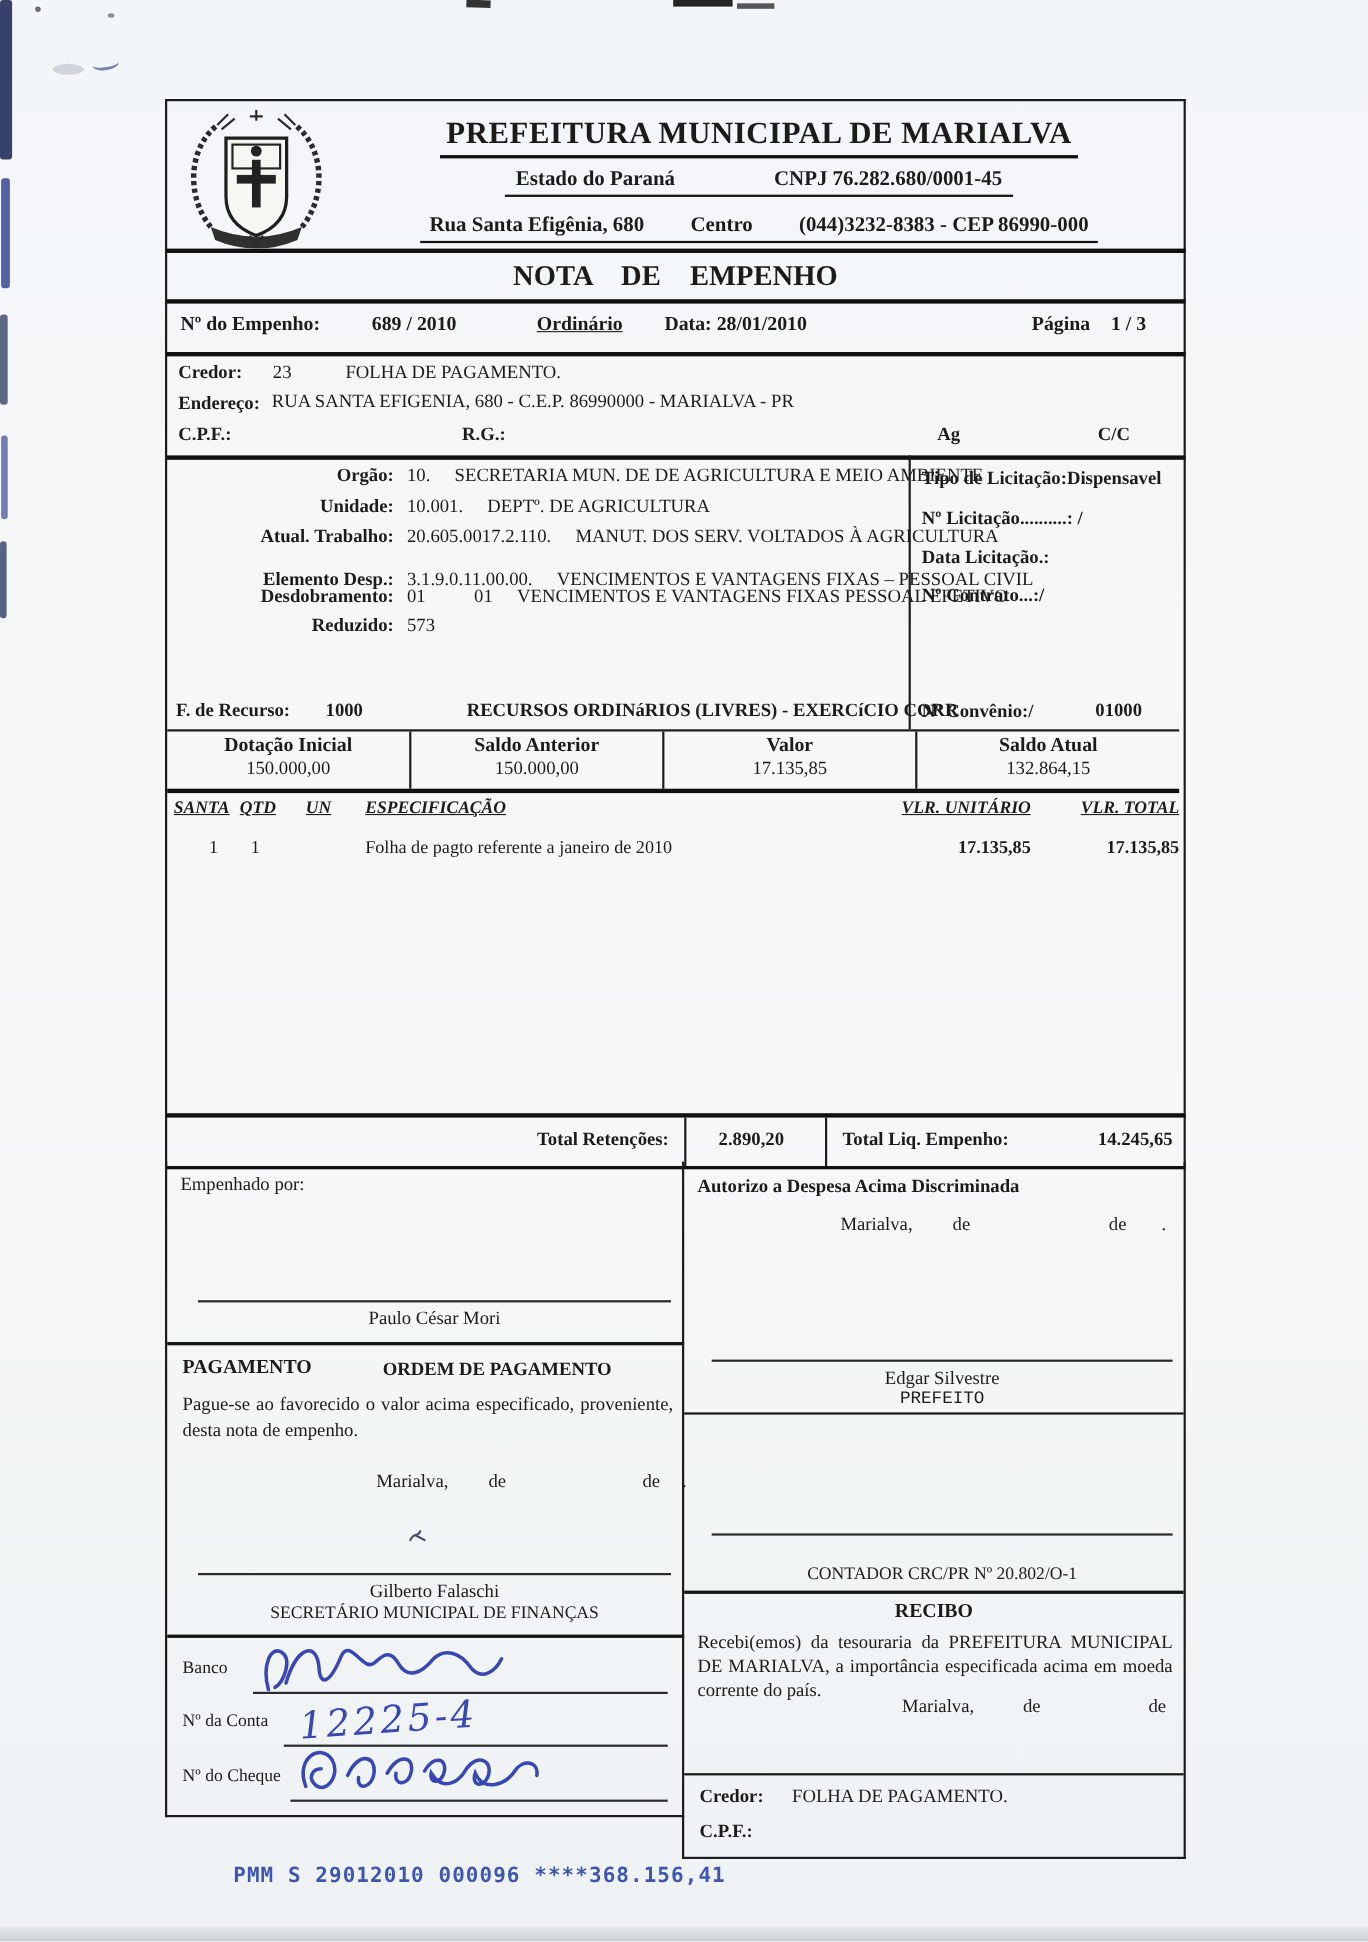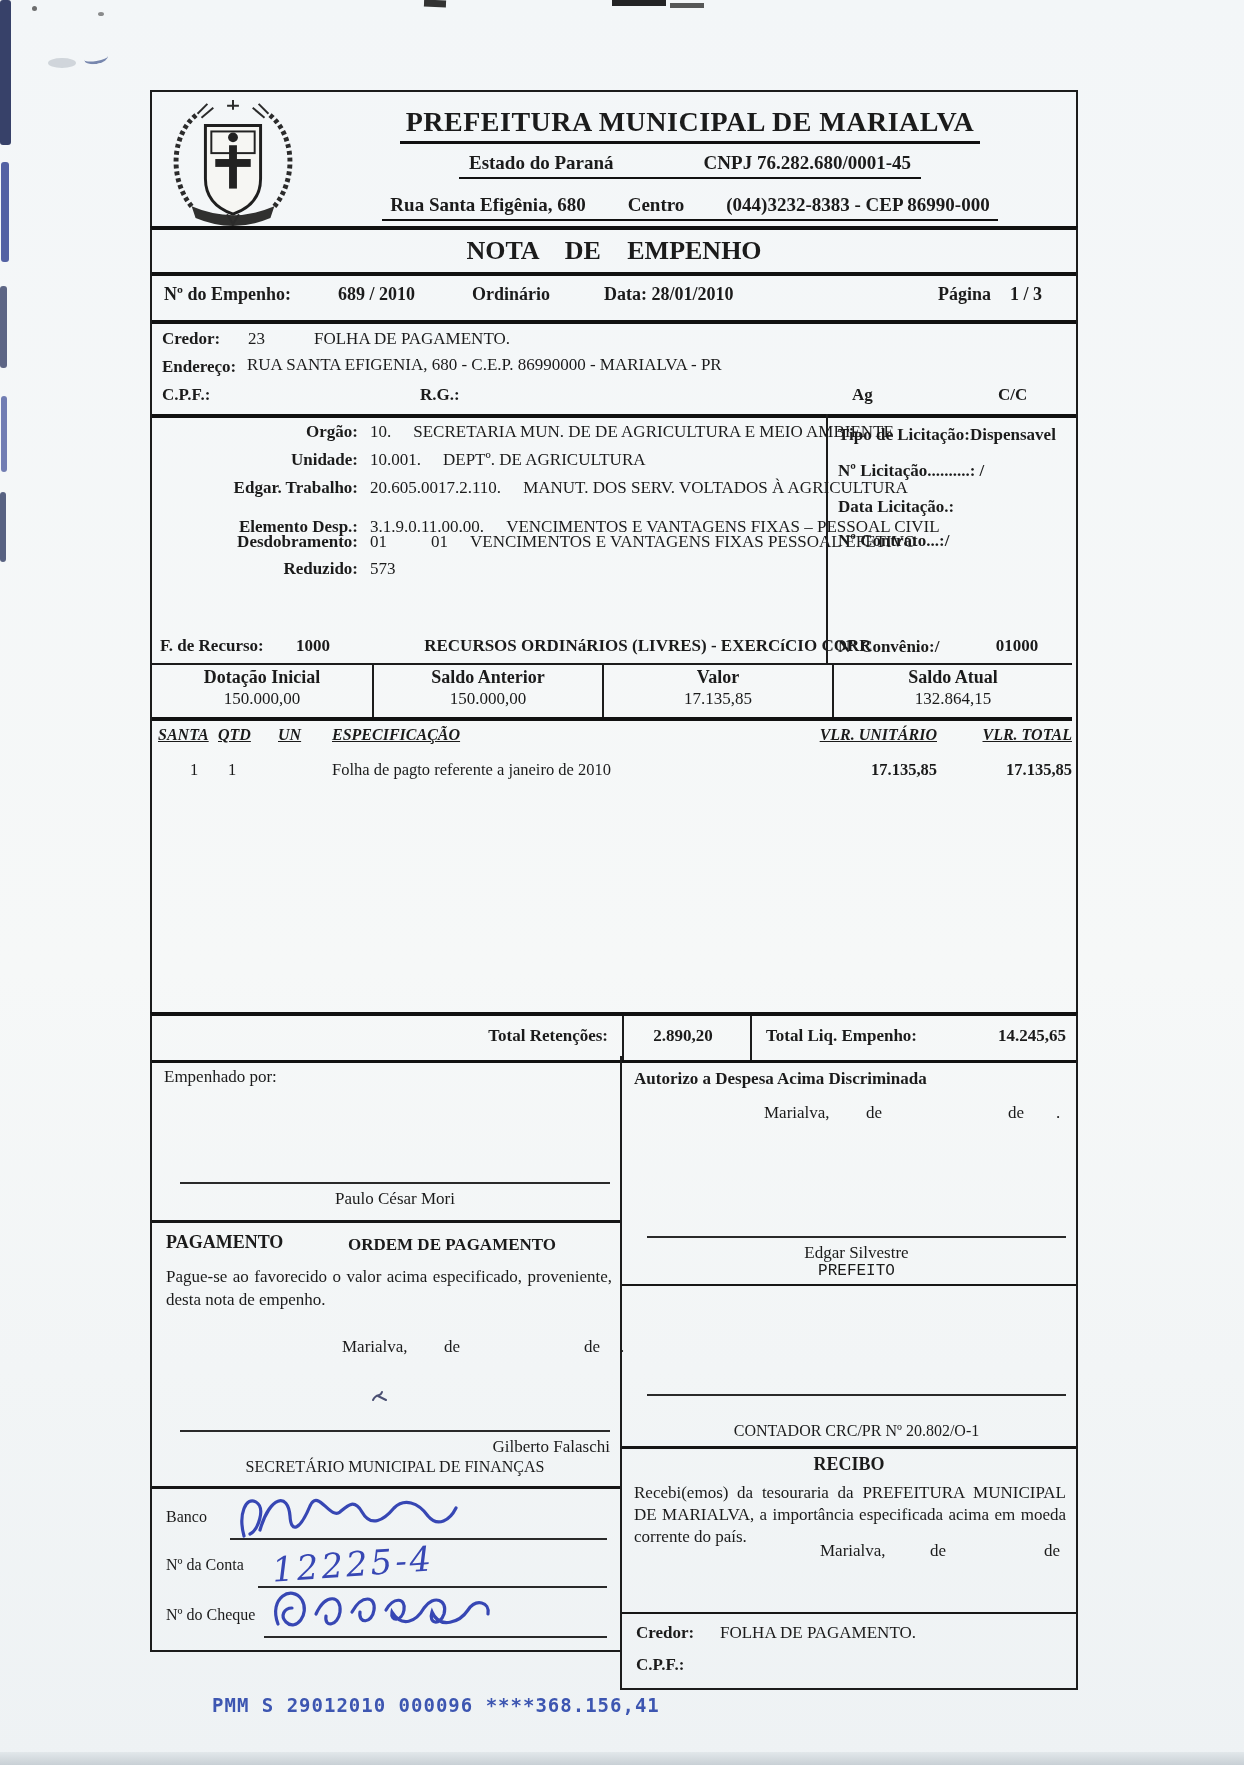--- a/index.html
+++ b/index.html
@@ -82,21 +82,21 @@
     </div>
   </div>
 
   <div class="box center" style="left:150px;top:226px;width:924px;height:42px;border-top:4px solid #111;border-bottom:4px solid #111;">
     <span style="font-size:26px;font-weight:bold;word-spacing:20px;line-height:42px;">NOTA DE EMPENHO</span>
   </div>
 
   <div class="box" style="left:150px;top:272px;width:924px;height:48px;border-top:none;border-bottom:4px solid #111;font-size:18px;font-weight:bold;">
     <span class="abs" style="left:12px;top:12px;">Nº do Empenho:</span>
     <span class="abs" style="left:186px;top:12px;">689 / 2010</span>
-    <span class="abs" style="left:320px;top:12px;">Ordinário</span>
+    <span class="abs" style="left:336px;top:12px;text-decoration:underline;">Ordinário</span>
     <span class="abs" style="left:452px;top:12px;">Data: 28/01/2010</span>
     <span class="abs" style="left:786px;top:12px;">Página</span>
     <span class="abs" style="left:858px;top:12px;">1 / 3</span>
   </div>
 
   <div class="box t17" style="left:150px;top:320px;width:924px;height:94px;border-top:none;border-bottom:4px solid #111;">
     <span class="abs b" style="left:10px;top:8px;">Credor:</span>
     <span class="abs" style="left:96px;top:8px;">23</span>
     <span class="abs" style="left:162px;top:8px;">FOLHA DE PAGAMENTO.</span>
     <span class="abs b" style="left:10px;top:36px;">Endereço:</span>
@@ -109,21 +109,21 @@
 
   <div class="box" style="left:150px;top:414px;width:924px;height:598px;border-top:none;border-bottom:none;">
 
     <div class="orgrow" style="top:8px;">
       <span class="lbl-col">Orgão:</span><span class="code">10.</span><span class="desc">SECRETARIA MUN. DE DE AGRICULTURA E MEIO AMBIENTE</span>
     </div>
     <div class="orgrow" style="top:36px;">
       <span class="lbl-col">Unidade:</span><span class="code">10.001.</span><span class="desc">DEPTº. DE AGRICULTURA</span>
     </div>
     <div class="orgrow" style="top:64px;">
-      <span class="lbl-col">Edgar. Trabalho:</span><span class="code">20.605.0017.2.110.</span><span class="desc">MANUT. DOS SERV. VOLTADOS À AGRICULTURA</span>
+      <span class="lbl-col">Atual. Trabalho:</span><span class="code">20.605.0017.2.110.</span><span class="desc">MANUT. DOS SERV. VOLTADOS À AGRICULTURA</span>
     </div>
     <div class="orgrow" style="top:103px;">
       <span class="lbl-col">Elemento Desp.:</span><span class="code">3.1.9.0.11.00.00.</span><span class="desc">VENCIMENTOS E VANTAGENS FIXAS – PESSOAL CIVIL</span>
     </div>
     <div class="orgrow" style="top:118px;">
       <span class="lbl-col">Desdobramento:</span><span class="code">01</span><span class="code2">01</span><span class="desc">VENCIMENTOS E VANTAGENS FIXAS PESSOAL EFETIVO</span>
     </div>
     <div class="orgrow" style="top:145px;">
       <span class="lbl-col">Reduzido:</span><span class="code">573</span>
     </div>
@@ -213,21 +213,21 @@
     <span class="abs t17" style="left:190px;top:280px;">Marialva,</span>
     <span class="abs t17" style="left:292px;top:280px;">de</span>
     <span class="abs t17" style="left:432px;top:280px;">de</span>
     <span class="abs t17" style="left:468px;top:280px;">.</span>
 
     <svg class="abs" style="left:218px;top:332px;" width="20" height="16" viewBox="0 0 20 16">
       <path d="M3,12 C7,4 10,10 12,4 M8,8 L16,12" stroke="#4a4f72" stroke-width="2" fill="none" stroke-linecap="round"></path>
     </svg>
 
     <div class="sigline" style="left:28px;right:12px;top:374px;"></div>
-    <div class="abs center t17" style="left:28px;right:12px;top:380px;text-align:right;">Gilberto Falaschi</div>
+    <div class="abs center t17" style="left:28px;right:12px;top:380px;">Gilberto Falaschi</div>
     <div class="abs center t16" style="left:28px;right:12px;top:402px;">SECRETÁRIO MUNICIPAL DE FINANÇAS</div>
     <div class="hdiv" style="top:430px;height:3px;"></div>
 
     <span class="abs t16" style="left:14px;top:452px;">Banco</span>
     <div class="sigline" style="left:78px;right:15px;top:482px;"></div>
     <svg class="abs hand" style="left:84px;top:434px;" width="230" height="52" viewBox="0 0 230 52">
       <path d="M8,46 C2,24 10,6 20,12 C30,18 22,40 14,44 M24,40 C34,6 52,2 54,26 C55,44 64,40 74,16 C82,-2 94,30 104,22 C111,16 118,8 126,22 C135,38 148,30 158,18 C168,8 182,12 192,26 C202,38 214,30 220,18" stroke="#3747b4" stroke-width="3.2" fill="none" stroke-linecap="round"></path>
     </svg>
 
     <span class="abs t16" style="left:14px;top:500px;">Nº da Conta</span>

